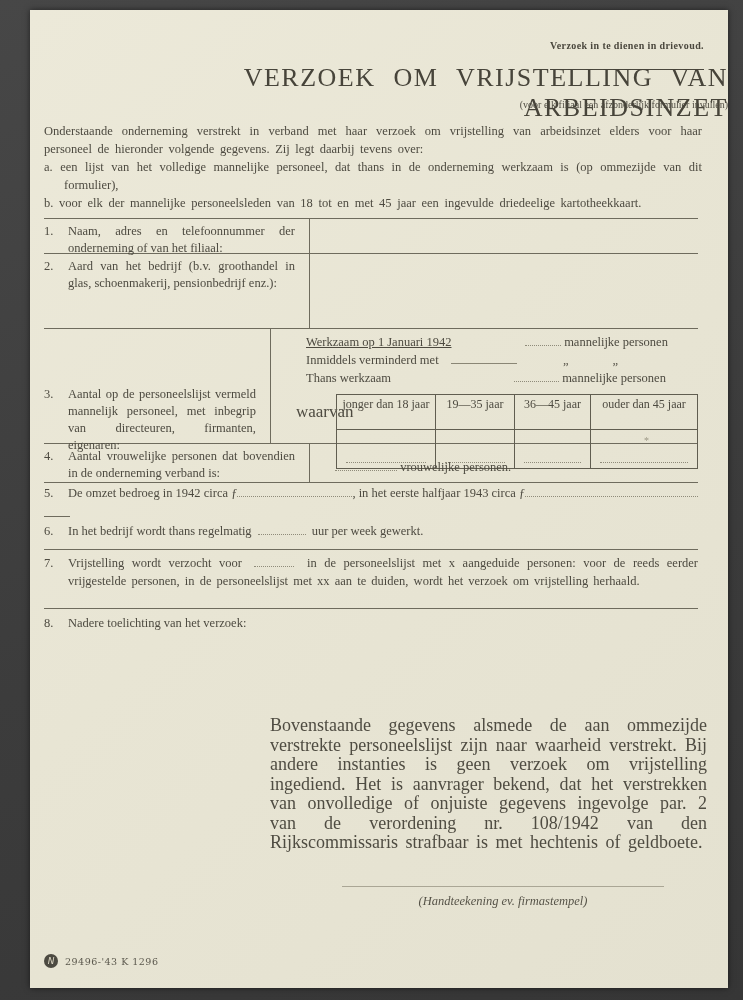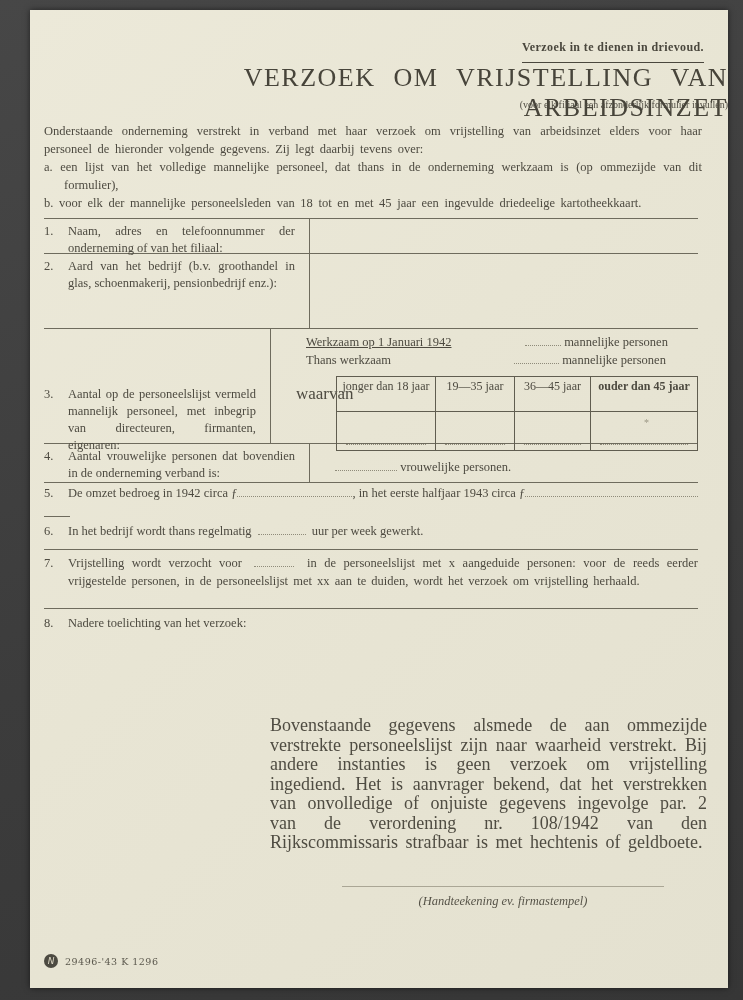--- a/index.html
+++ b/index.html
@@ -13,22 +13,22 @@
   }
   .paper{
     position:absolute;left:30px;top:10px;width:698px;height:978px;
     background:#e9e6d5;
     background-image:linear-gradient(135deg,#ece9d9 0%,#e8e5d4 45%,#e4e1d0 100%);
     box-shadow:0 0 6px rgba(0,0,0,.55);
   }
   .abs{position:absolute;}
   .notice{
     top:30px;right:24px;
-    font-size:12px;font-weight:bold;letter-spacing:.4px;color:#4a473d;
-    border-bottom:1.2px solid #4a473d;padding-bottom:7px;
+    font-size:10px;font-weight:bold;letter-spacing:.4px;color:#4a473d;
+    border-bottom:1.2px solid #4a473d;padding-bottom:18px;
   }
   .title{
     top:53px;left:0;width:100%;text-align:right;
     font-size:26px;letter-spacing:1.5px;word-spacing:10px;color:#47443a;
   }
   .subtitle{
     top:89px;left:0;width:100%;text-align:right;
     font-size:10px;color:#4d4a40;
   }
   .intro{top:112px;left:14px;width:658px;font-size:12.5px;line-height:18px;text-align:justify;word-spacing:2.5px;}
@@ -127,31 +127,34 @@
     <div class="grow r3">
       <div class="gleft">
         <span class="qnum">3.</span>
         <span>Aantal op de personeelslijst vermeld mannelijk personeel, met inbegrip van directeuren, firmanten, eigenaren:</span>
       </div>
       <div class="gright">
         <div class="wline">
           <span class="w-pre1">Werkzaam op 1 Januari 1942</span><span class="dots" style="width:36px;"></span> <span>mannelijke personen</span>
         </div>
         <div class="wline">
+          <span class="w-pre2">Inmiddels verminderd met</span><span class="solid-fill" style="width:66px;"></span><span class="ditto1">„</span><span class="ditto2">„</span>
+        </div>
+        <div class="wline">
           <span class="w-pre3">Thans werkzaam</span><span class="dots" style="width:45px;"></span> <span>mannelijke personen</span>
         </div>
         <div class="waarvan-row">
           <div class="waarvan-label">waarvan</div>
           <table class="ages">
             <tbody>
                 <tr>
               <th style="width:90px;">jonger dan 18 jaar</th>
               <th style="width:70px;">19—35 jaar</th>
               <th style="width:67px;">36—45 jaar</th>
-              <th style="width:98px;font-weight:bold;">ouder dan 45 jaar</th>
+              <th style="width:98px;">ouder dan 45 jaar</th>
             </tr>
             <tr>
               <td>
                     <span class="cell-dots"></span>
                   </td>
               <td>
                     <span class="cell-dots"></span>
                   </td>
               <td>
                     <span class="cell-dots"></span>

